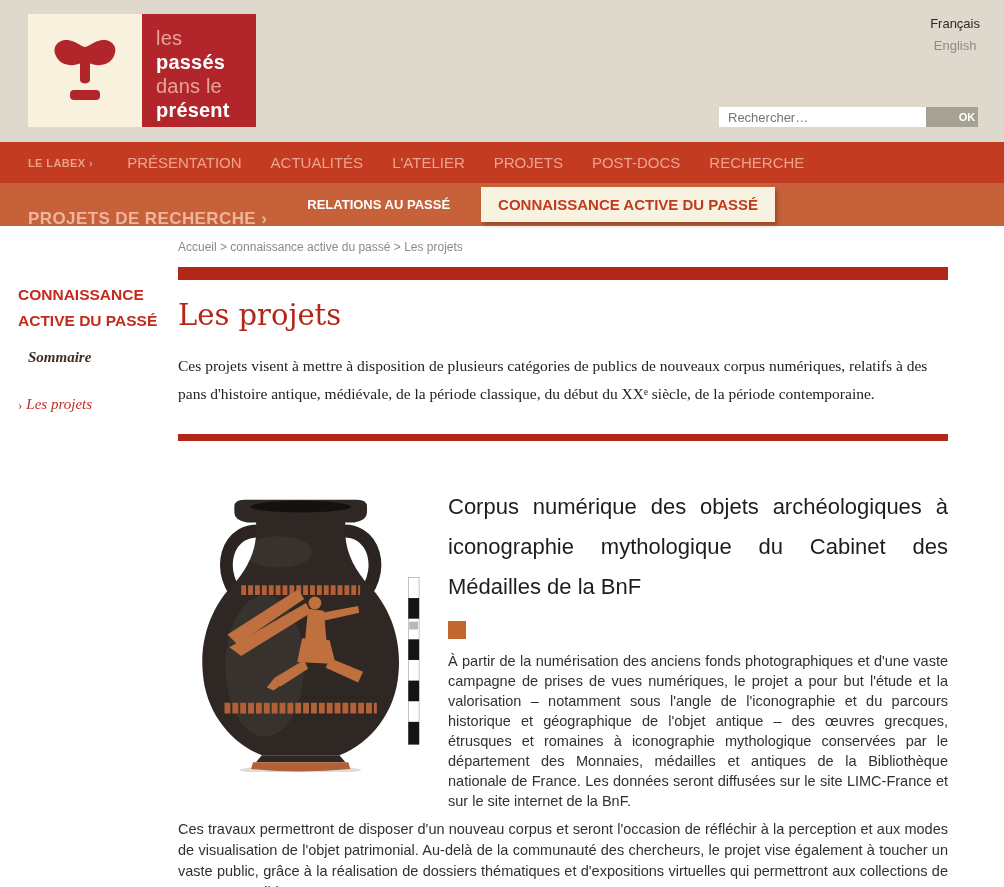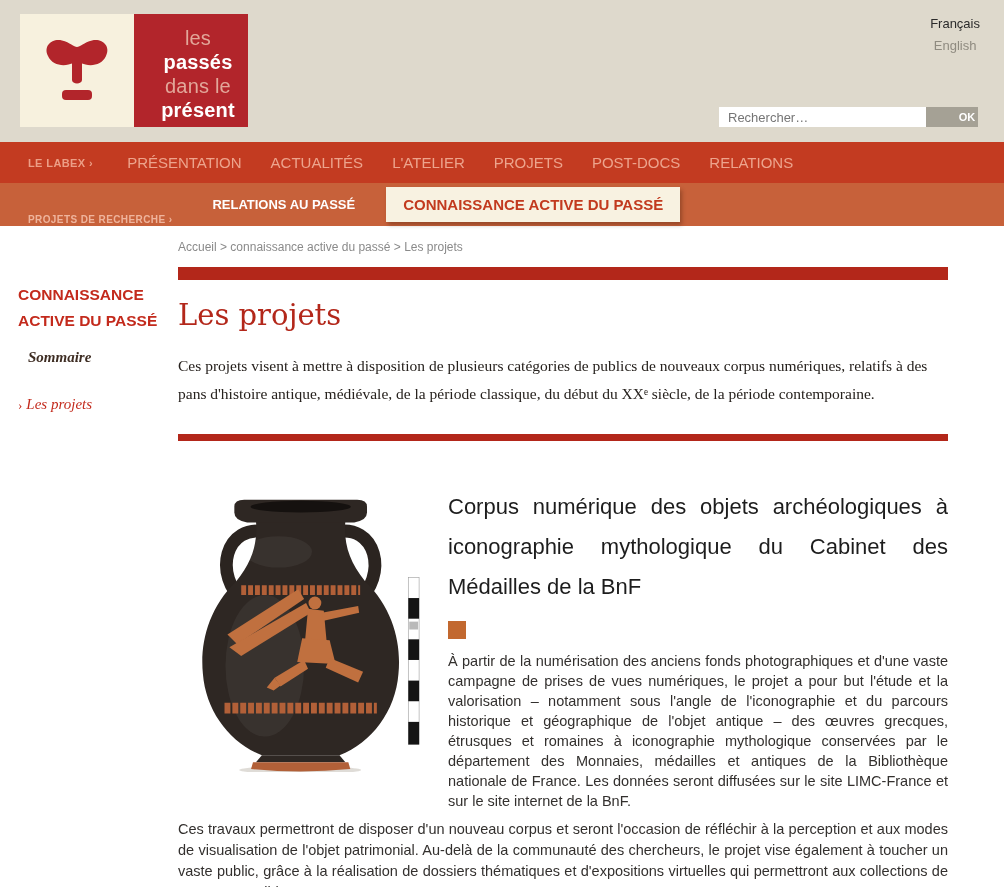--- a/index.html
+++ b/index.html
@@ -2,40 +2,40 @@
 <html><head>
 <meta charset="utf-8">
 <style>
   html,body{margin:0;padding:0;}
   body{
     width:1004px;height:887px;overflow:hidden;background:#fff;
     font-family:"Liberation Sans",sans-serif;position:relative;
   }
   
   .header{height:142px;background:#DED9CC;position:relative;}
-  .logo{position:absolute;left:20px;top:14px;width:228px;height:113px;display:flex;cursor:pointer;text-align:center;}
+  .logo{position:absolute;left:28px;top:14px;width:228px;height:113px;display:flex;cursor:pointer;}
   .logo-left{width:114px;background:#F7F1DE;display:flex;align-items:center;justify-content:center;}
   .logo-right{width:114px;background:#B2252B;box-sizing:border-box;padding:12px 0 0 14px;
     font-size:20px;line-height:24px;letter-spacing:.2px;}
   .logo-right .lt{color:#E2A79A;font-weight:normal;}
   .logo-right .bd{color:#fff;font-weight:bold;}
   .lang{position:absolute;right:24px;top:13px;text-align:center;font-size:13px;line-height:22px;}
   .lang .fr{color:#2B2B2B;cursor:pointer;}
   .lang .en{color:#8F8B80;cursor:pointer;}
   .search{position:absolute;right:26px;bottom:15px;display:flex;align-items:center;}
   .search input{width:198px;height:20px;border:none;outline:none;padding:0 0 0 9px;
     font-size:13px;color:#7a7a74;font-family:"Liberation Sans",sans-serif;background:#fff;}
   .search .ok{width:22px;height:20px;background:#A5A195;color:#fff;font-size:11px;font-weight:bold;
     display:flex;align-items:center;justify-content:center;cursor:pointer;padding-left:30px;}
   
   .nav{height:41px;background:#C33B21;display:flex;align-items:center;padding-left:28px;}
   .nav .small{font-size:11px;font-weight:bold;color:#EC9E86;letter-spacing:.4px;margin-right:34px;cursor:pointer;text-align:right;}
   .nav .item{font-size:15px;color:#EDA48D;margin-right:29px;cursor:pointer;}
   .subnav{height:43px;background:#C7613A;display:flex;align-items:center;padding-left:28px;}
-  .subnav .small{font-size:10px;font-weight:bold;color:#EFB49C;letter-spacing:.4px;margin-right:40px;cursor:pointer;margin-top:29px;}
+  .subnav .small{font-size:17px;font-weight:bold;color:#EFB49C;letter-spacing:.4px;margin-right:40px;cursor:pointer;margin-top:29px;}
   .subnav .item{font-size:13px;font-weight:bold;color:#fff;margin-right:31px;cursor:pointer;}
   .subnav .active{background:#F8F2E1;color:#C23A1E;font-size:15px;font-weight:bold;
     padding:9px 17px;box-shadow:2px 3px 4px rgba(60,25,10,.35);cursor:pointer;}
   
   .page{position:relative;}
   .breadcrumb{margin:14px 0 0 178px;font-size:12px;color:#8A8A8A;height:14px;cursor:pointer;}
   .sidebar{position:absolute;left:18px;top:42px;width:152px;}
   .sidebar-title{color:#C32A1C;font-weight:bold;font-size:15.5px;line-height:26px;cursor:pointer;}
   .sidebar-sommaire{margin:15px 0 0 10px;font-family:"Liberation Serif",serif;font-style:italic;
     font-weight:bold;font-size:15px;color:#3E2D23;}
@@ -92,21 +92,21 @@
   </div>
 </div>
 
 <div class="nav">
   <span class="small">LE LABEX ›</span>
   <span class="item">PRÉSENTATION</span>
   <span class="item">ACTUALITÉS</span>
   <span class="item">L'ATELIER</span>
   <span class="item">PROJETS</span>
   <span class="item">POST-DOCS</span>
-  <span class="item">RELATIONS</span>
+  <span class="item">RECHERCHE</span>
 </div>
 
 <div class="subnav">
   <span class="small">PROJETS DE RECHERCHE ›</span>
   <span class="item">RELATIONS AU PASSÉ</span>
   <span class="active">CONNAISSANCE ACTIVE DU PASSÉ</span>
 </div>
 
 <div class="page">
 

